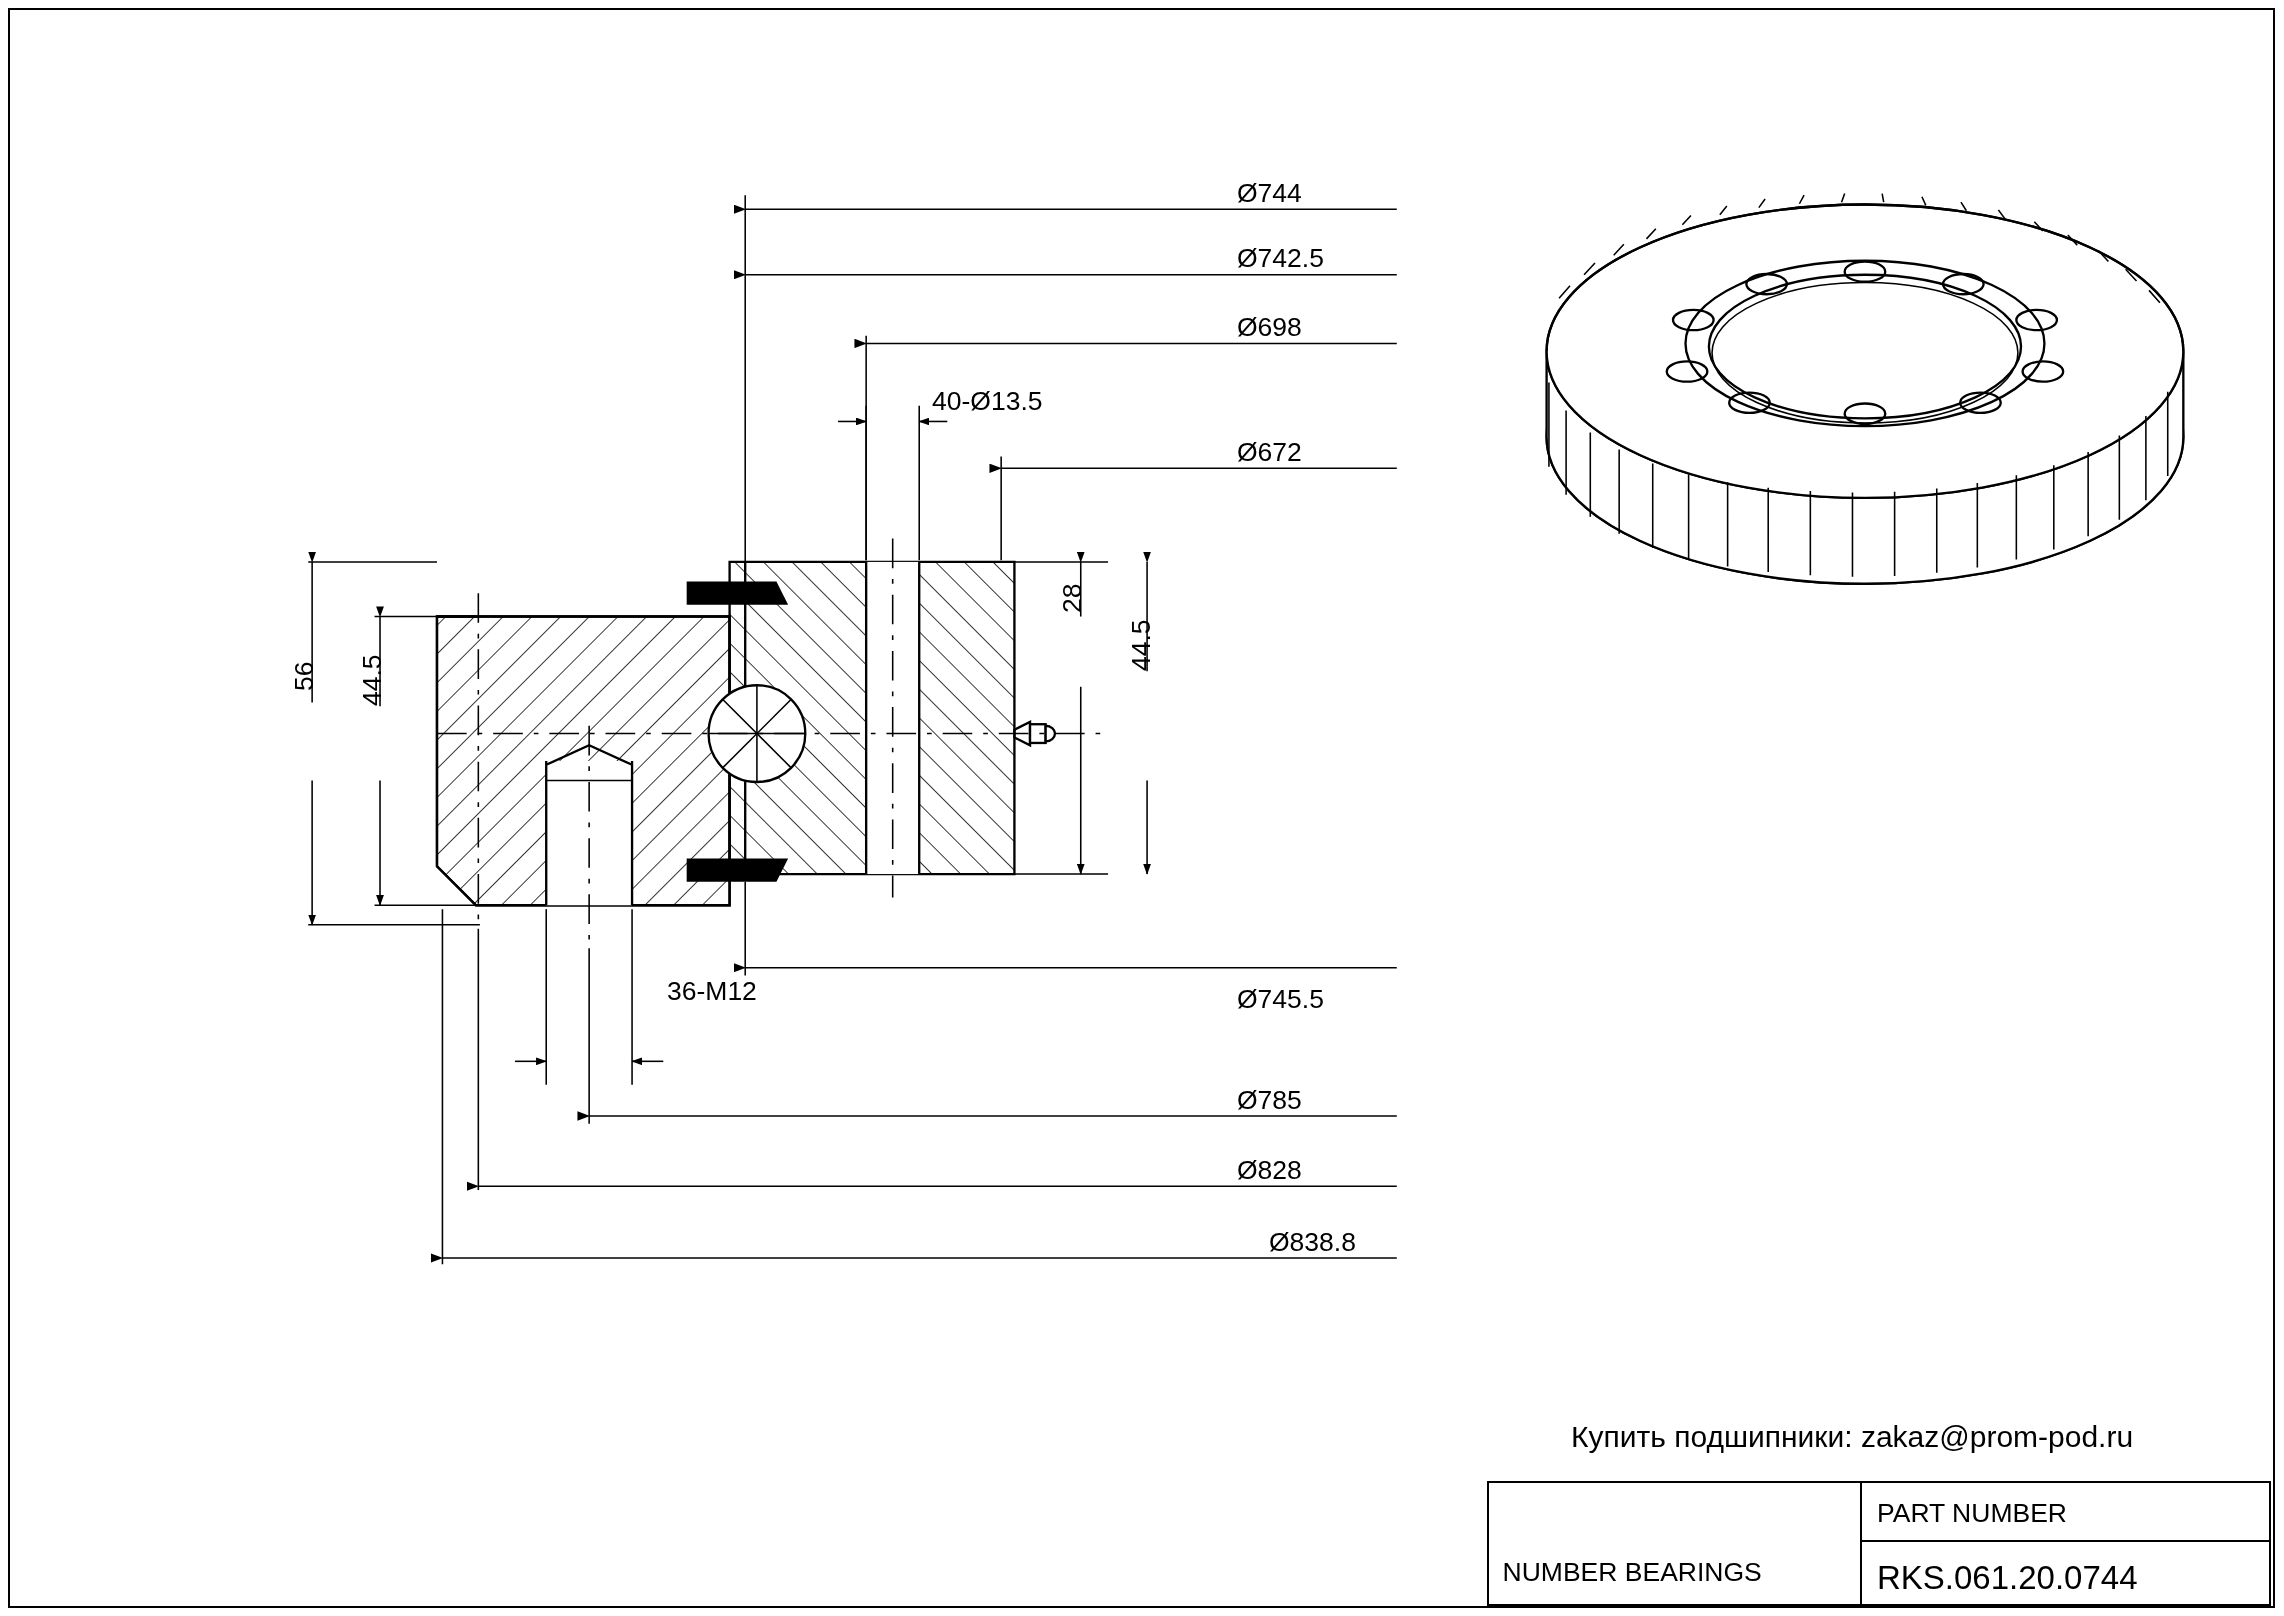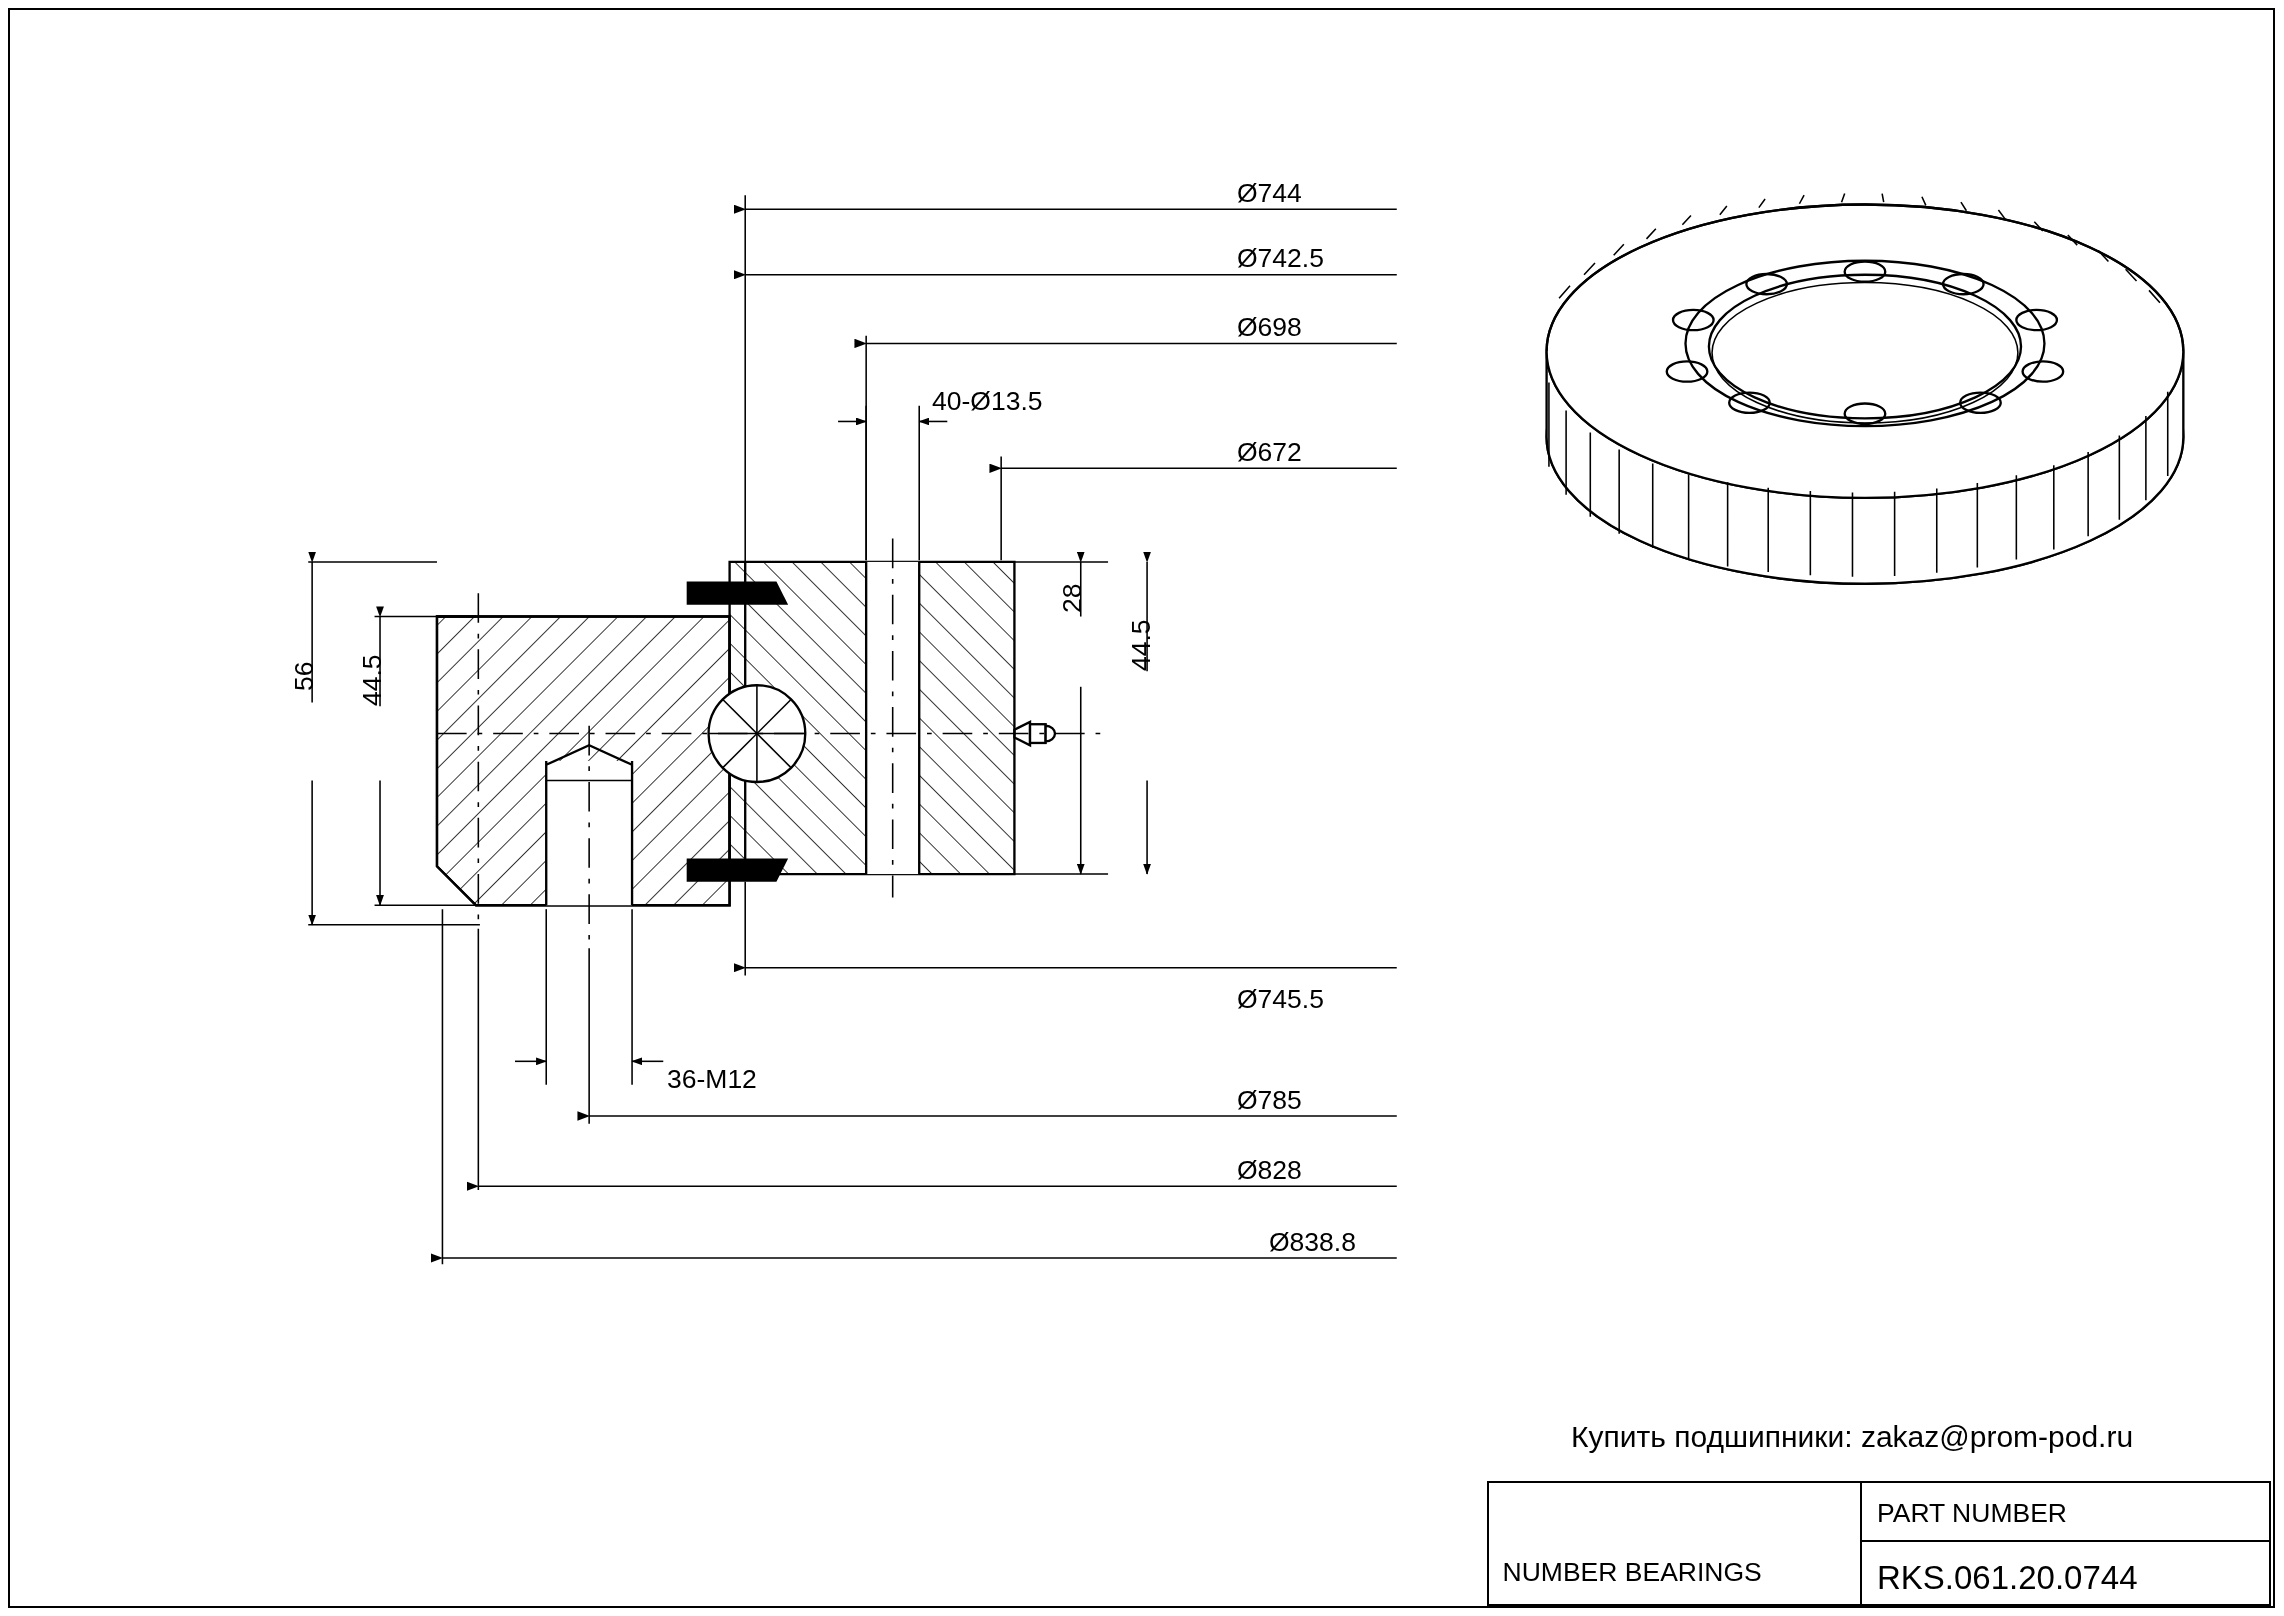--- a/index.html
+++ b/index.html
@@ -211,21 +211,21 @@
   <div class="lbl" style="left:1237px;top:312px;">Ø698</div>
   <div class="lbl" style="left:932px;top:386px;">40-Ø13.5</div>
   <div class="lbl" style="left:1237px;top:437px;">Ø672</div>
 
   <div class="lbl" style="left:1057px;top:613px;transform:rotate(-90deg);transform-origin:left top;">28</div>
   <div class="lbl" style="left:1126px;top:671px;transform:rotate(-90deg);transform-origin:left top;">44.5</div>
 
   <div class="lbl" style="left:289px;top:691px;transform:rotate(-90deg);transform-origin:left top;">56</div>
   <div class="lbl" style="left:357px;top:706px;transform:rotate(-90deg);transform-origin:left top;">44.5</div>
 
-  <div class="lbl" style="left:667px;top:1064px;">36-M12</div>
+  <div class="lbl" style="left:667px;top:976px;">36-M12</div>
 
   <div class="lbl" style="left:1237px;top:936px;margin-top:48px;">Ø745.5</div>
   <div class="lbl" style="left:1237px;top:1085px;">Ø785</div>
   <div class="lbl" style="left:1237px;top:1155px;">Ø828</div>
   <div class="lbl" style="left:1237px;top:1227px;margin-left:32px;">Ø838.8</div>
 
   <div id="email">Купить подшипники: zakaz@prom-pod.ru</div>
 
   <div id="titleblock">
     <div class="cell" style="left:0;top:0;width:375px;height:125px;"></div>

